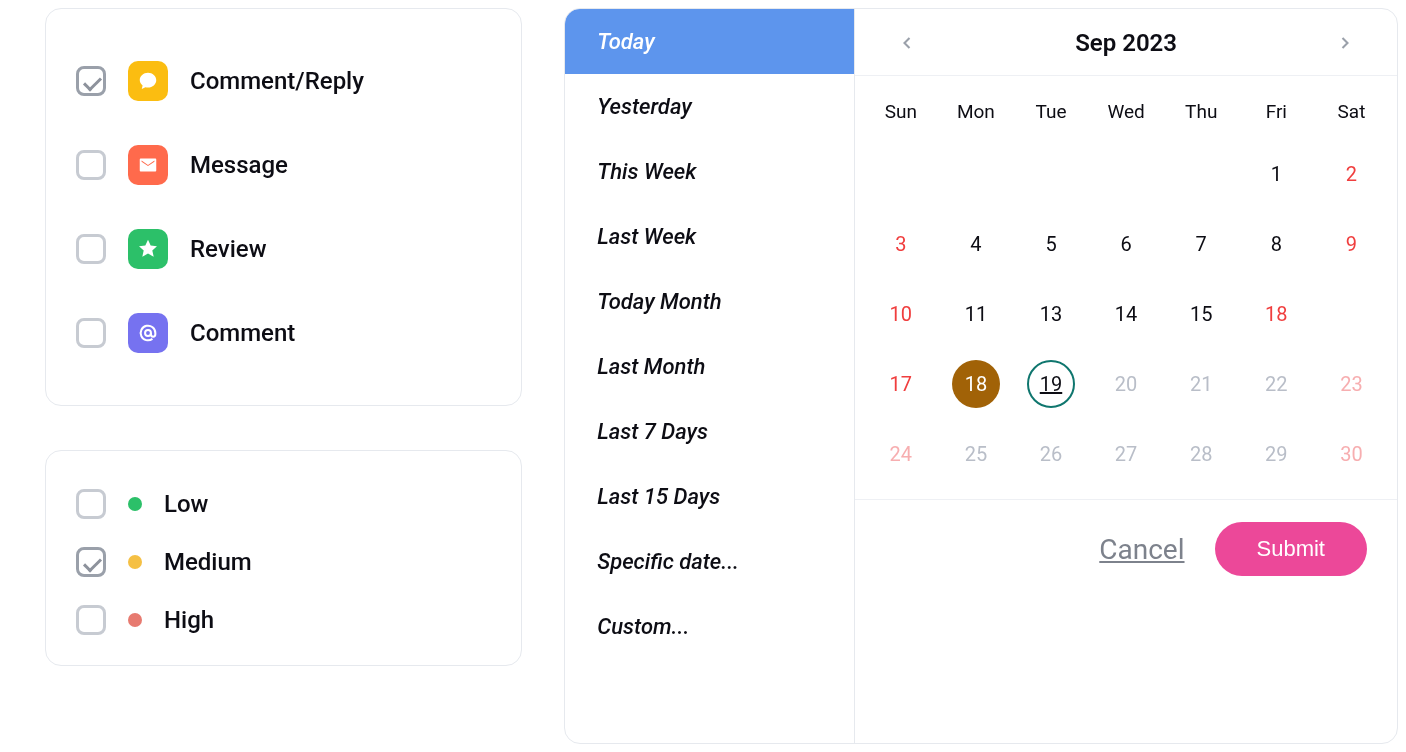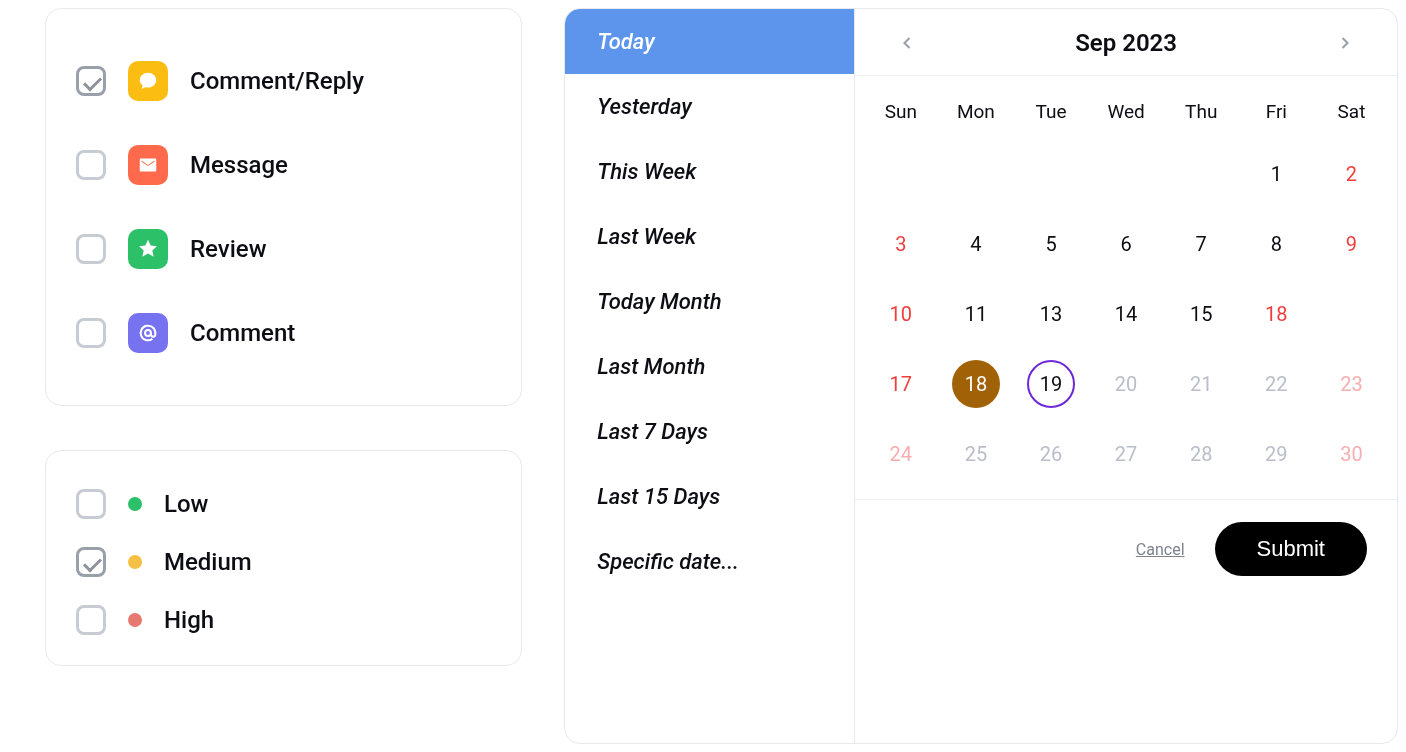--- a/index.html
+++ b/index.html
@@ -137,36 +137,37 @@
       display: flex; align-items: center; justify-content: center;
       border-radius: 50%;
     }
     .day-cell.weekend .num { color: #f03e3e; }
     .day-cell.disabled .num { color: #b9bec8; }
     .day-cell.disabled.weekend .num { color: #f7aeb0; }
     .day-cell.selected .num {
       background: #a16207; color: #fff;
     }
     .day-cell.today .num {
-      border: 2px solid #6d28d9;
+      border: 2px solid #0f766e;
+      text-decoration: underline;
     }
 
     .cal-footer {
       border-top: 1px solid #eef0f4;
       padding: 22px 30px;
       display: flex; justify-content: flex-end; align-items: center;
       gap: 30px;
     }
     .btn-cancel {
-      color: #7d828c; font-size: 16px;
+      color: #7d828c; font-size: 28px;
       text-decoration: underline;
       cursor: pointer;
     }
     .btn-submit {
-      background: #000000; color: #fff;
+      background: #ec4899; color: #fff;
       border: none; border-radius: 30px;
       padding: 14px 42px;
       font-size: 22px; font-weight: 500;
       cursor: pointer;
     }
   </style>
 </head>
 <body>
 
 <div class="left-col">
@@ -232,20 +233,21 @@
   <div class="preset-list" id="preset-list">
       <div class="preset-item selected">Today</div>
       <div class="preset-item">Yesterday</div>
       <div class="preset-item">This Week</div>
       <div class="preset-item">Last Week</div>
       <div class="preset-item">Today Month</div>
       <div class="preset-item">Last Month</div>
       <div class="preset-item">Last 7 Days</div>
       <div class="preset-item">Last 15 Days</div>
       <div class="preset-item">Specific date...</div>
+      <div class="preset-item">Custom...</div>
     </div>
   <div class="calendar-pane">
     <div class="cal-head">
       <span class="nav-arrow">
         <svg viewBox="0 0 24 24" fill="none" stroke="currentColor" stroke-width="2.5">
             <polyline points="15 18 9 12 15 6"></polyline>
           </svg>
       </span>
       <span class="cal-title">Sep 2023</span>
       <span class="nav-arrow">

